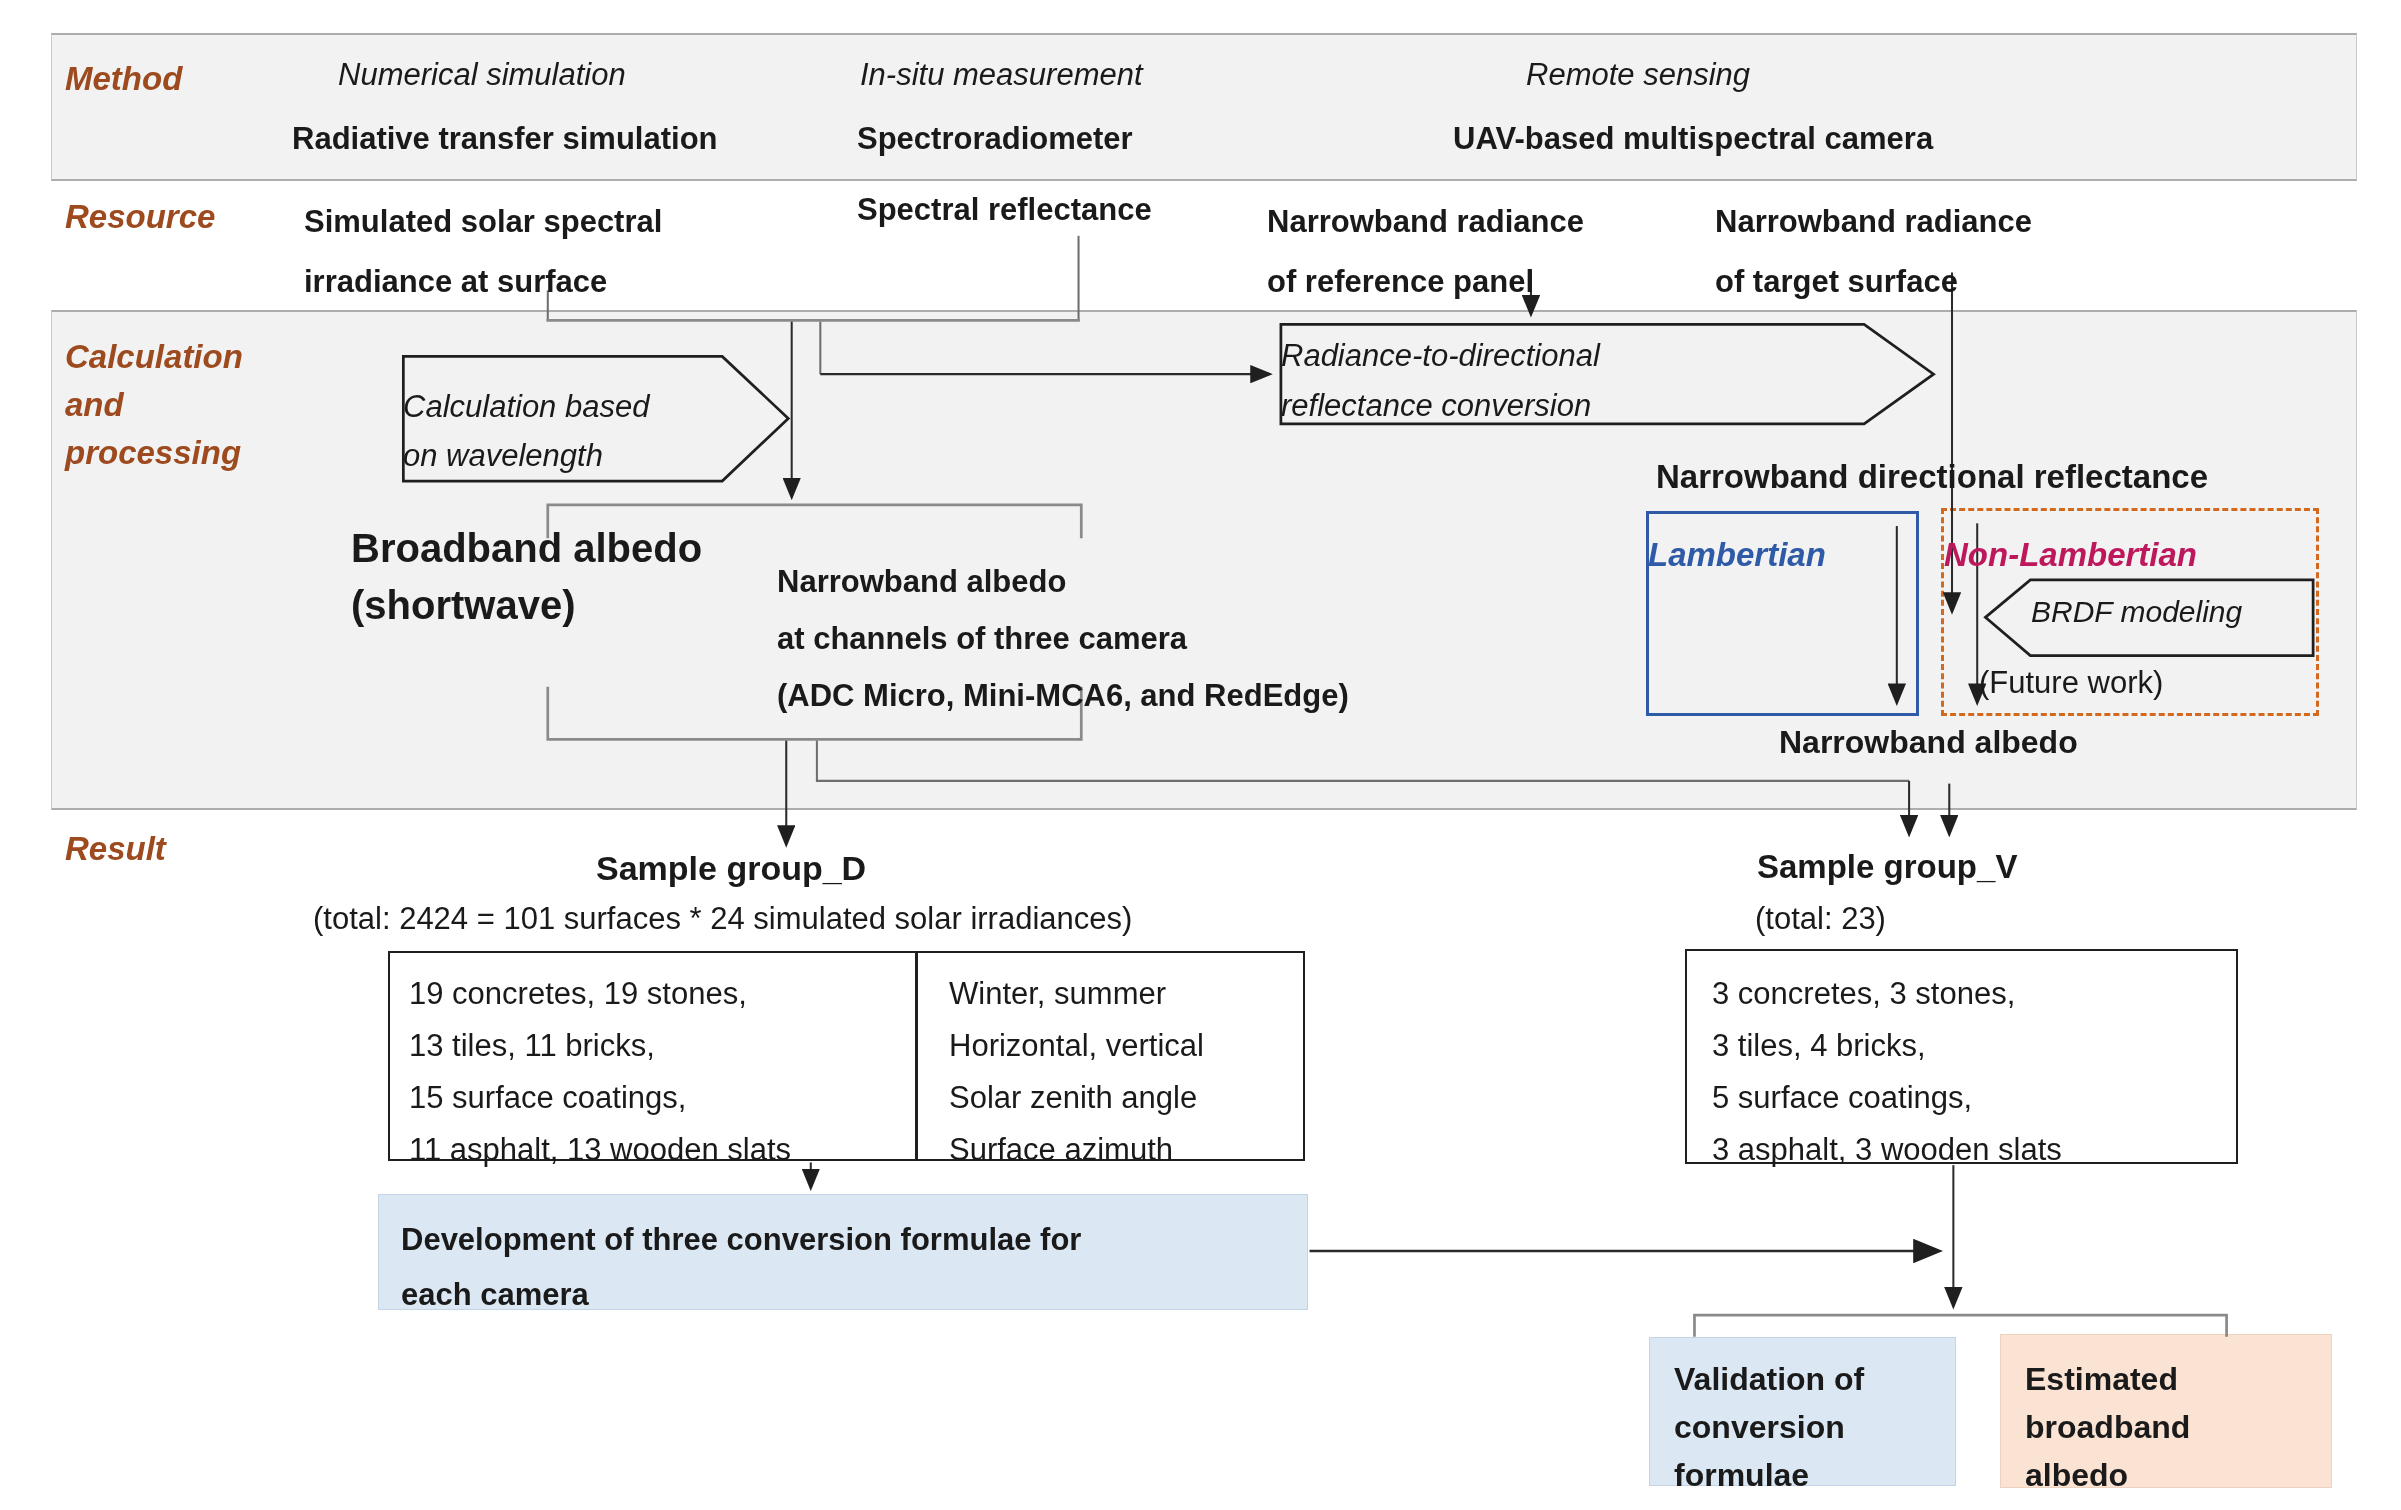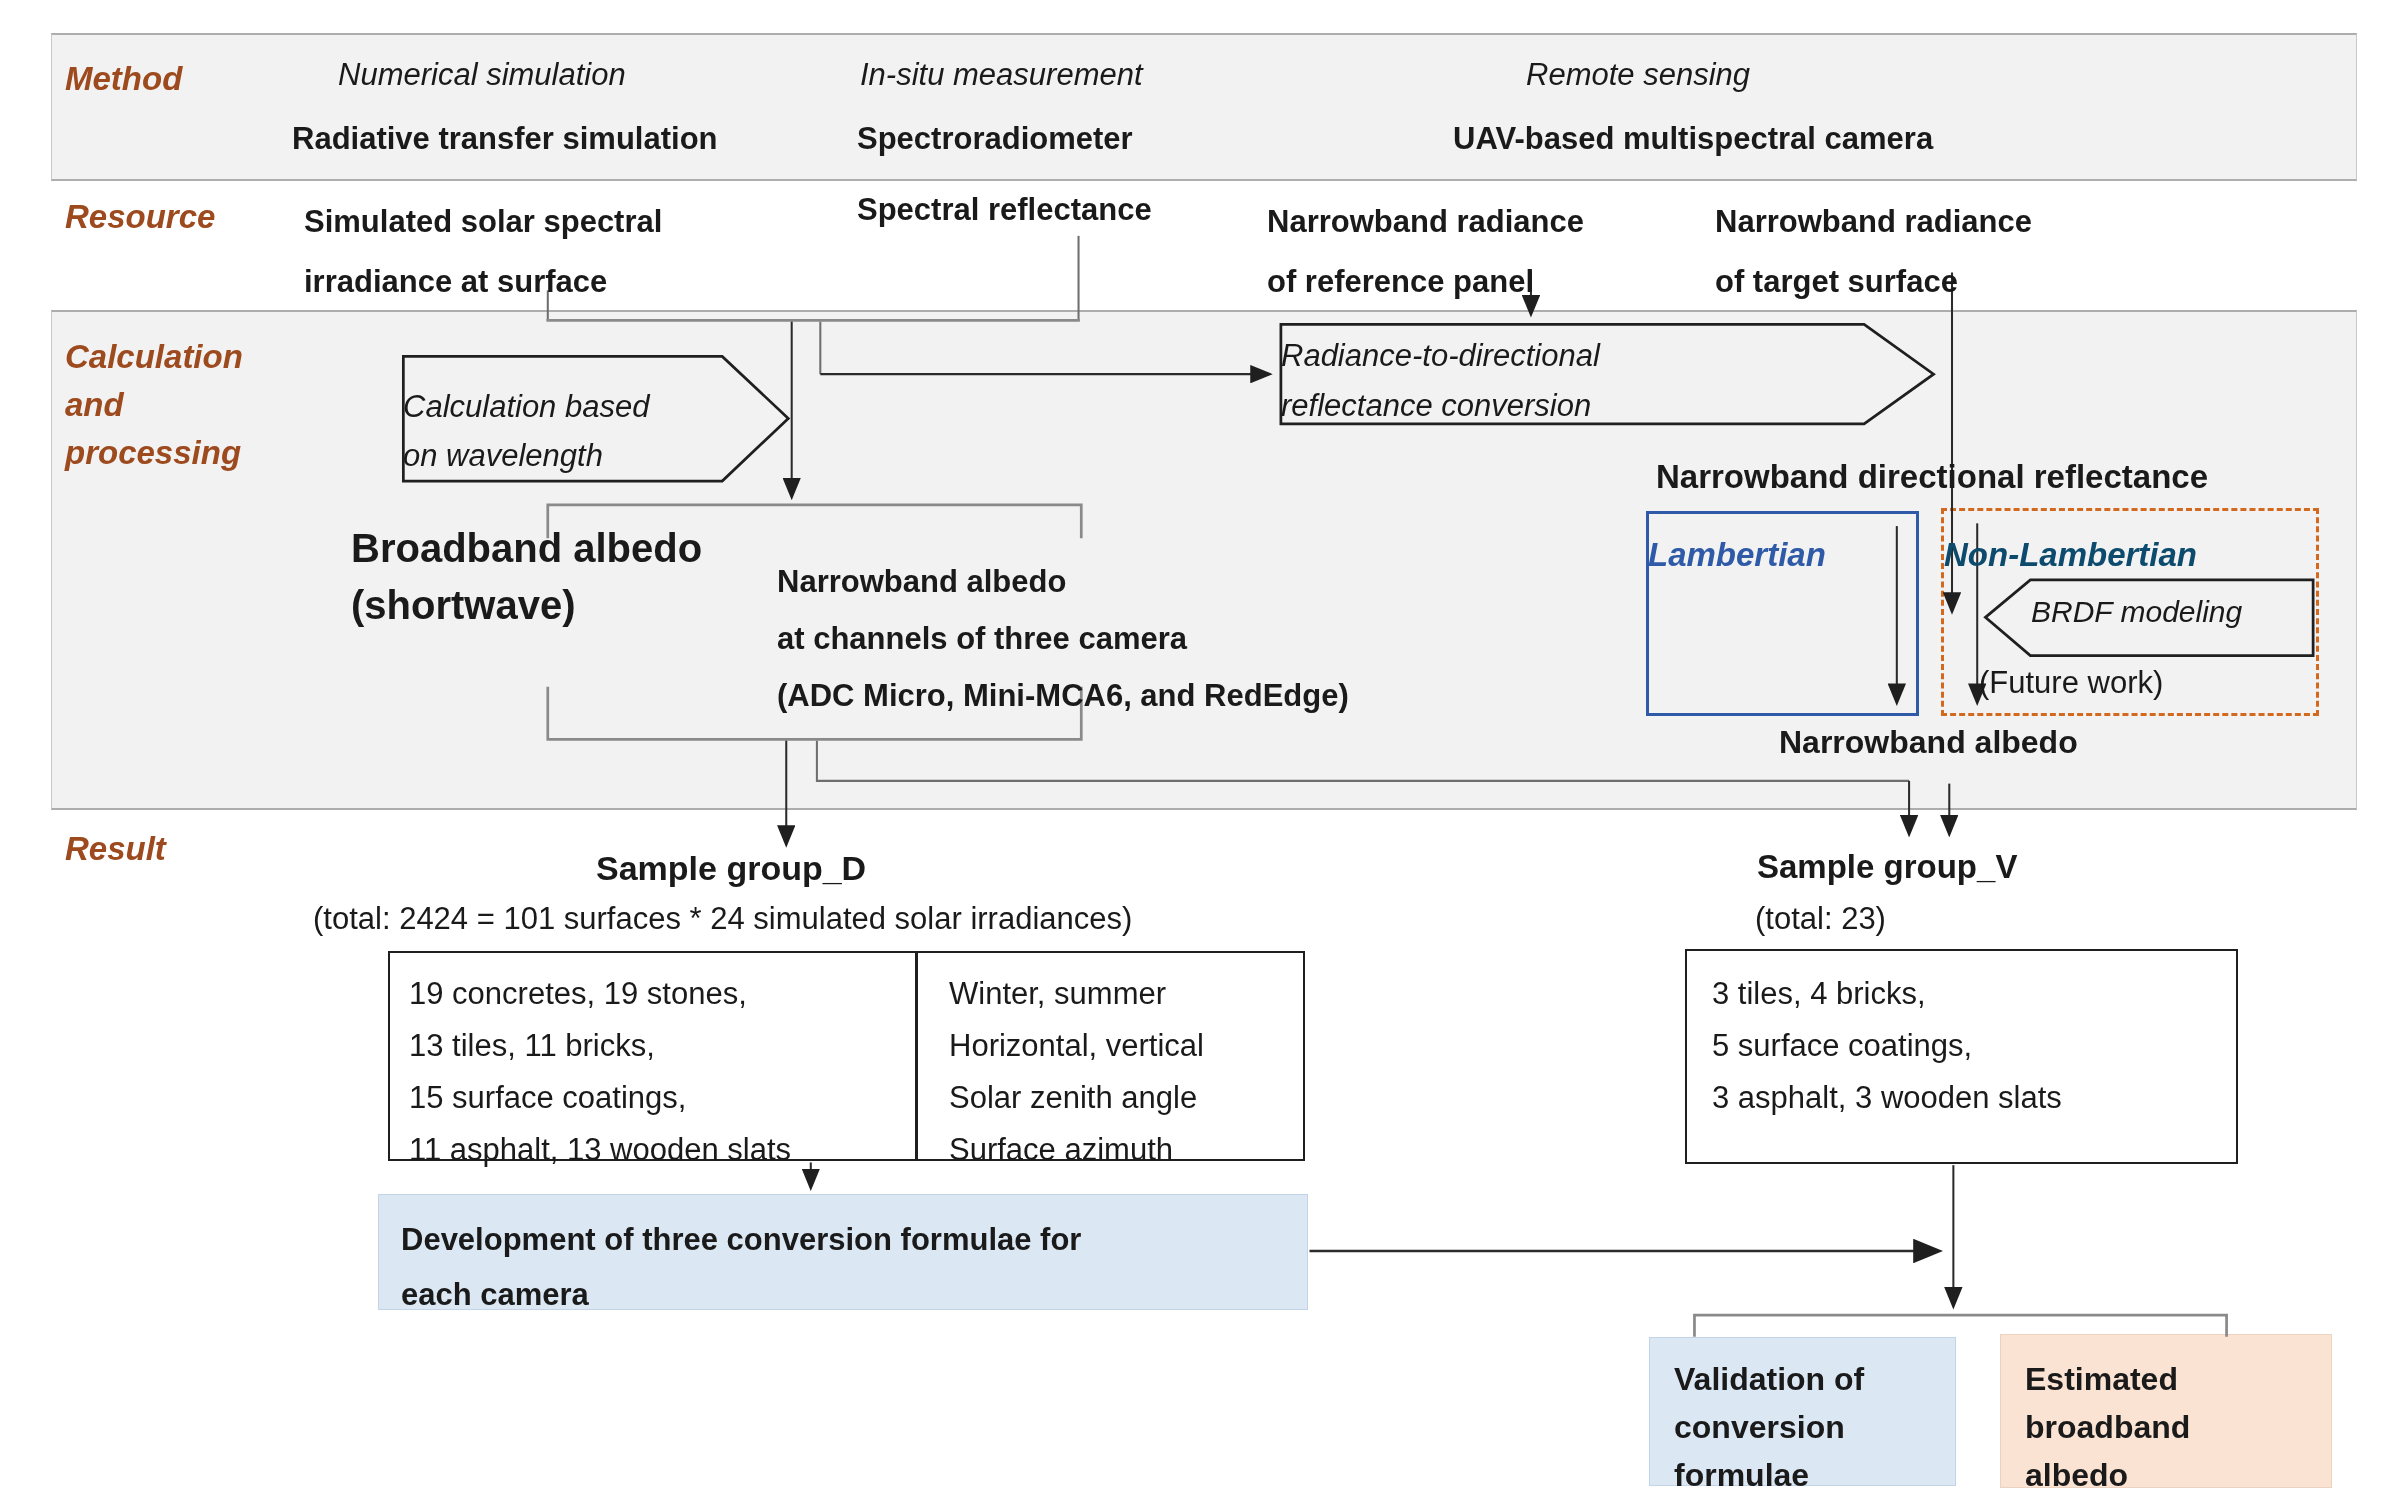--- a/index.html
+++ b/index.html
@@ -9,21 +9,21 @@
   }
   .abs{position:absolute;}
   .band{background:#F2F2F2;border-top:2px solid #ADADAD;border-bottom:2px solid #ADADAD;
         border-left:1.4px solid #C9C9C9;border-right:1.4px solid #C9C9C9;box-sizing:border-box;}
   .t{position:absolute;white-space:nowrap;line-height:1.18;}
   .c{text-align:left;}
   .b{font-weight:700;}
   .i{font-style:italic;}
   .brown{color:#9C4A1E;font-weight:700;font-style:italic;}
   .blue{color:#2E5AA8;}
-  .orange{color:#0c4a6e;}
+  .orange{color:#be185d;}
   svg.lines{position:absolute;left:0;top:0;z-index:1;}
   .txt-layer{position:absolute;left:0;top:0;width:100%;height:100%;z-index:2;}
   .box{position:absolute;box-sizing:border-box;}
   .lamb-box{border:3.4px solid #2E5AA8;}
   .nonlamb-box{border:3.4px dashed #D2691E;}
   .data-box{border:2.7px solid #1f1f1f;background:#ffffff;}
   .fill-blue{background:#DBE8F4;border:1.4px solid #c3d4e6;}
   .fill-peach{background:#FAE3D3;border:1.4px solid #ecd2bf;}
 </style>
 </head>
@@ -151,20 +151,21 @@
       <div>Solar zenith angle</div>
       <div>Surface azimuth</div>
     </div>
     <div class="t b" style="left:401px;top:1212px;font-size:31px;line-height:55px;">
       <div>Development of three conversion formulae for</div>
       <div>each camera</div>
     </div>
     <div class="t b c" style="left:1757px;top:848px;width:409px;font-size:33px;">Sample group_V</div>
     <div class="t c" style="left:1755px;top:901px;width:409px;font-size:31px;">(total: 23)</div>
     <div class="t" style="left:1712px;top:968px;font-size:31px;line-height:52px;">
+      <div>3 concretes, 3 stones,</div>
       <div>3 tiles, 4 bricks,</div>
       <div>5 surface coatings,</div>
       <div>3 asphalt, 3 wooden slats</div>
     </div>
     <div class="t b" style="left:1674px;top:1355px;font-size:32px;line-height:48px;">
       <div>Validation of</div>
       <div>conversion</div>
       <div>formulae</div>
     </div>
     <div class="t b" style="left:2025px;top:1355px;font-size:32px;line-height:48px;">

